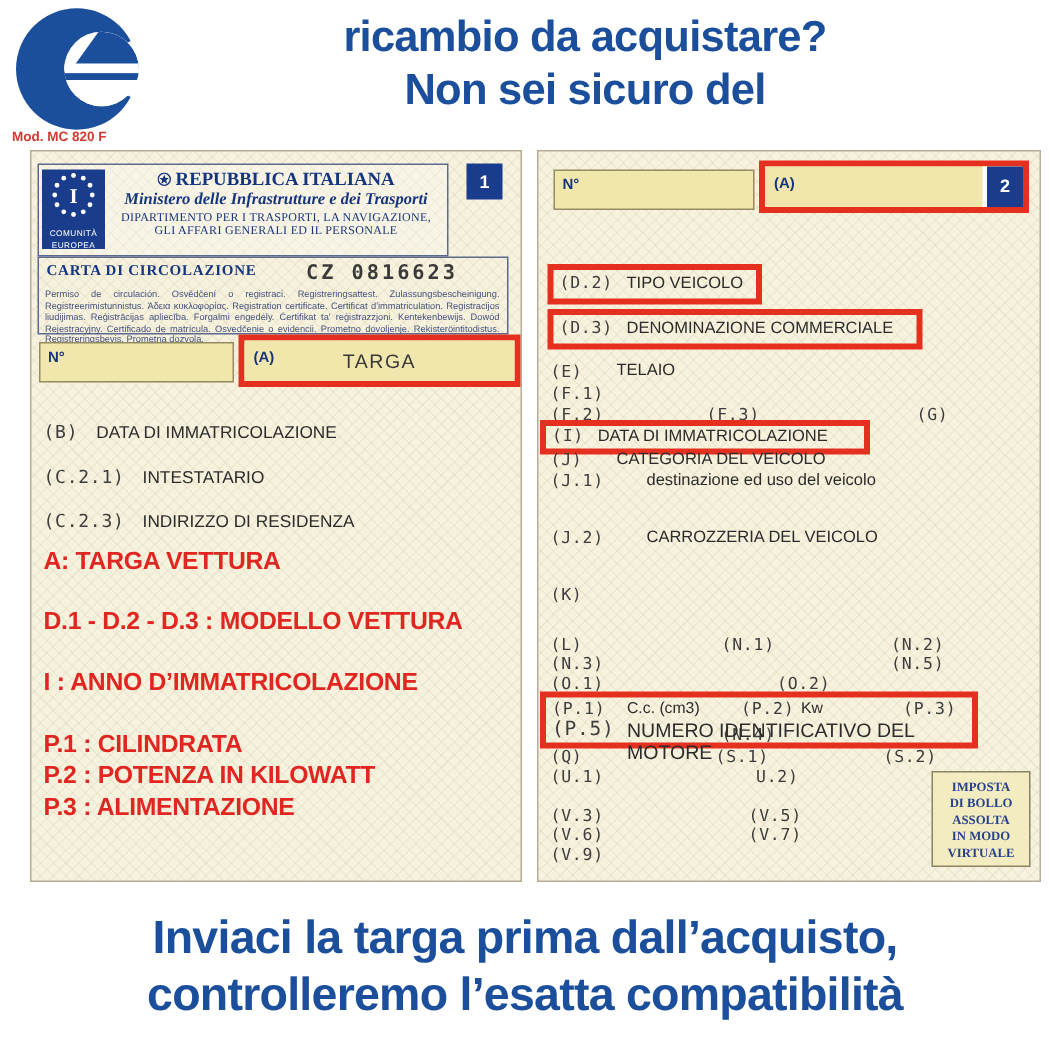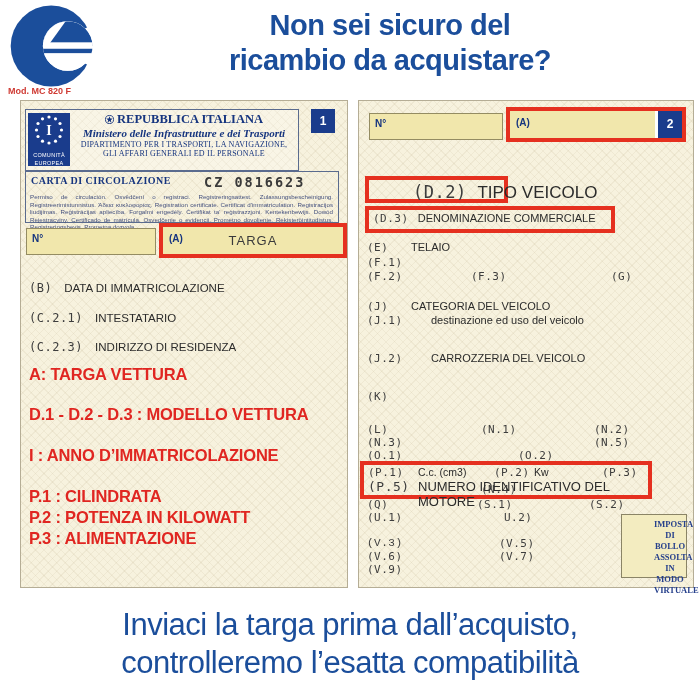--- a/index.html
+++ b/index.html
@@ -4,21 +4,21 @@
 <style>
   html,body{margin:0;padding:0;background:#fff;}
   .canvas{position:relative;width:700px;height:700px;background:#ffffff;overflow:hidden;
           font-family:"Liberation Sans",sans-serif;}
   .abs{position:absolute;}
 
   
   .big-title{position:absolute;left:160px;top:8px;width:460px;text-align:center;
              color:#1b4e9b;font-weight:bold;font-size:29px;line-height:35px;letter-spacing:-0.5px;}
   .footer-title{position:absolute;left:0;top:606px;width:700px;text-align:center;
-             color:#1b4e9b;font-weight:normal;font-size:31px;line-height:38px;letter-spacing:-0.5px;}
+             color:#1b4e9b;font-weight:bold;font-size:31px;line-height:38px;letter-spacing:-0.5px;}
 
   
   .doc{position:absolute;background-color:#f7f2de;border:1px solid #b5ad95;
        background-image:repeating-linear-gradient(45deg, rgba(190,175,140,0.14) 0 1px, transparent 1px 6px),
                         repeating-linear-gradient(-45deg, rgba(190,175,140,0.14) 0 1px, transparent 1px 6px);}
   .doc-left{left:20px;top:100px;width:326px;height:486px;}
   .doc-right{left:358px;top:100px;width:334px;height:486px;}
 
   .mod-label{position:absolute;left:8px;top:86px;font-size:9px;color:#cf3a33;font-weight:bold;}
 
@@ -51,21 +51,21 @@
   .lrow .lbl{font-size:11.5px;margin-left:12px;}
   .rrow{position:absolute;left:0;width:100%;height:14px;font-size:11px;white-space:nowrap;}
   .rrow .inline-lbl{font-size:11px;margin-left:10px;}
   .cell{position:absolute;top:0;}
 
   .ann{position:absolute;left:8px;font-weight:bold;color:#e02621;font-size:16.5px;
        white-space:nowrap;letter-spacing:-0.2px;}
 
   .stamp{position:absolute;left:262px;top:413px;width:66px;height:64px;background:#f3ecc0;
          border:1px solid #8a8466;color:#27418c;font-family:"Liberation Serif",serif;font-weight:bold;
-         font-size:8.5px;line-height:11px;text-align:center;padding-top:4px;box-sizing:border-box;padding-left:32px;}
+         font-size:8.5px;line-height:11px;text-align:center;padding-top:4px;box-sizing:border-box;}
 </style>
 </head>
 <body>
 
 <div class="canvas">
 
   <div class="abs" style="left:6px;top:0px;width:94px;height:92px;">
     <svg width="94" height="92" viewBox="0 0 100 100">
       <defs>
           <clipPath id="ballclip">
@@ -79,22 +79,22 @@
         <path d="M39,50 A27,27 0 0 1 93,50 Z" fill="#1b4e9b"></path>
         <polygon points="53,20 66,20 43,52 30,52" fill="#ffffff"></polygon>
         <rect x="34" y="46" width="60" height="5" fill="#ffffff"></rect>
         <rect x="34" y="53" width="60" height="5" fill="#1b4e9b"></rect>
         <rect x="34" y="58" width="60" height="42" fill="#ffffff"></rect>
       </g>
     </svg>
   </div>
 
   <div class="big-title">
+    <div>ricambio da acquistare?</div>
     <div>Non sei sicuro del</div>
-    <div>ricambio da acquistare?</div>
   </div>
 
   <div class="mod-label">Mod. MC 820 F</div>
 
   <div class="doc doc-left">
 
     <div class="hdr-box">
       <div class="eu-box">
         <svg width="42" height="34" viewBox="0 0 42 34">
           <g fill="#ffffff">
@@ -175,21 +175,21 @@
 
     <div class="redbox" style="left:147px;top:6px;width:172px;height:27px;">
       <div class="yellow-field" style="position:absolute;left:0;top:0;width:100%;height:100%;border:none;">
         <span class="field-label" style="position:absolute;left:6px;top:6px;">(A)</span>
         <div style="position:absolute;right:24px;top:0;width:3px;height:100%;background:#fff;"></div>
         <div class="badge" style="right:0;top:0;left:auto;width:24px;height:27px;line-height:27px;">2</div>
       </div>
     </div>
 
     <div class="redbox" style="left:6px;top:75px;width:135px;height:19px;">
-      <div style="position:absolute;left:4px;top:2px;font-size:17px;white-space:nowrap;margin-left:40px;">
+      <div style="position:absolute;left:4px;top:2px;font-size:11px;white-space:nowrap;">
         <span class="code">(D.2)</span>
         <span class="lbl" style="margin-left:6px;">TIPO VEICOLO</span>
       </div>
     </div>
     <div class="redbox" style="left:6px;top:105px;width:242px;height:19px;">
       <div style="position:absolute;left:4px;top:2px;font-size:11px;white-space:nowrap;">
         <span class="code">(D.3)</span>
         <span class="lbl" style="margin-left:6px;">DENOMINAZIONE COMMERCIALE</span>
       </div>
     </div>
@@ -200,20 +200,26 @@
     </div>
     <div class="rrow" style="top:155px;">
       <span class="cell code" style="left:8px;">(F.1)</span>
     </div>
     <div class="rrow" style="top:169px;">
       <span class="cell code" style="left:8px;">(F.2)</span>
       <span class="cell code" style="left:112px;">(F.3)</span>
       <span class="cell code" style="left:252px;">(G)</span>
     </div>
 
+    <div class="redbox" style="left:1px;top:179px;width:212px;height:15px;">
+      <div style="position:absolute;left:4px;top:0px;font-size:11px;white-space:nowrap;">
+        <span class="code">(I)</span>
+        <span class="lbl" style="margin-left:6px;">DATA DI IMMATRICOLAZIONE</span>
+      </div>
+    </div>
 
     <div class="rrow" style="top:199px;">
       <span class="cell code" style="left:8px;">(J)</span>
       <span class="cell lbl inline-lbl" style="left:42px;">CATEGORIA DEL VEICOLO</span>
     </div>
     <div class="rrow" style="top:213px;">
       <span class="cell code" style="left:8px;">(J.1)</span>
       <span class="cell lbl inline-lbl" style="left:62px;">destinazione ed uso del veicolo</span>
     </div>
     <div class="rrow" style="top:251px;">
@@ -255,21 +261,21 @@
     <div class="rrow" style="top:397px;">
       <span class="cell code" style="left:8px;">(Q)</span>
       <span class="cell code" style="left:118px;">(S.1)</span>
       <span class="cell code" style="left:230px;">(S.2)</span>
     </div>
     <div class="rrow" style="top:410px;">
       <span class="cell code" style="left:8px;">(U.1)</span>
       <span class="cell code" style="left:145px;">U.2)</span>
     </div>
     <div class="rrow" style="top:436px;">
-      <span class="cell code" style="left:8px;font-family:Liberation Mono, monospace;">(V.3)</span>
+      <span class="cell code" style="left:8px;">(V.3)</span>
       <span class="cell code" style="left:140px;">(V.5)</span>
     </div>
     <div class="rrow" style="top:449px;">
       <span class="cell code" style="left:8px;">(V.6)</span>
       <span class="cell code" style="left:140px;">(V.7)</span>
     </div>
     <div class="rrow" style="top:462px;">
       <span class="cell code" style="left:8px;">(V.9)</span>
     </div>
 

